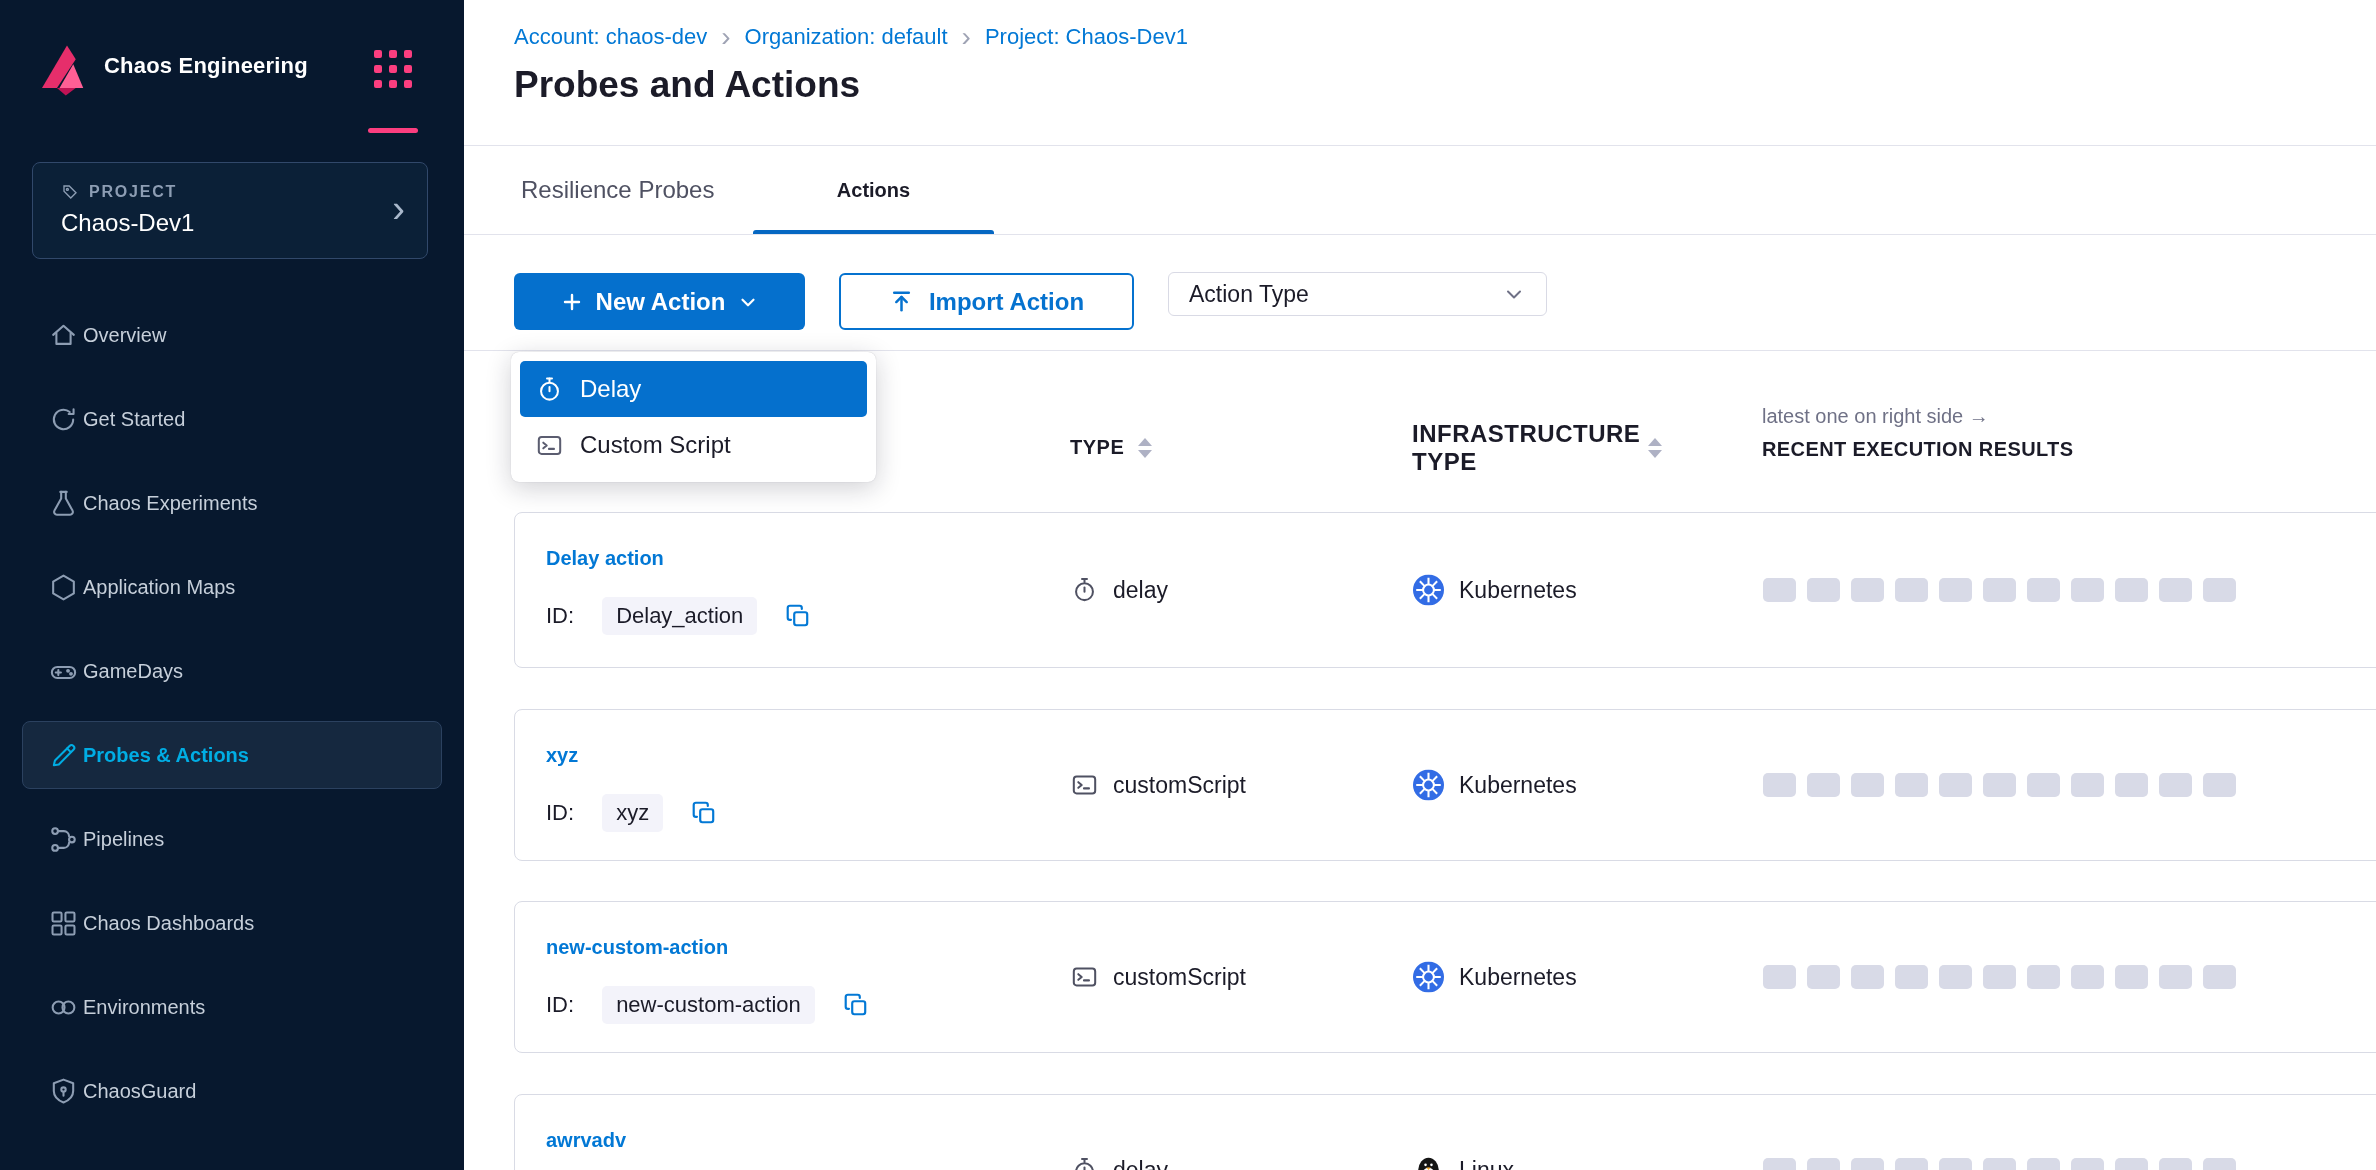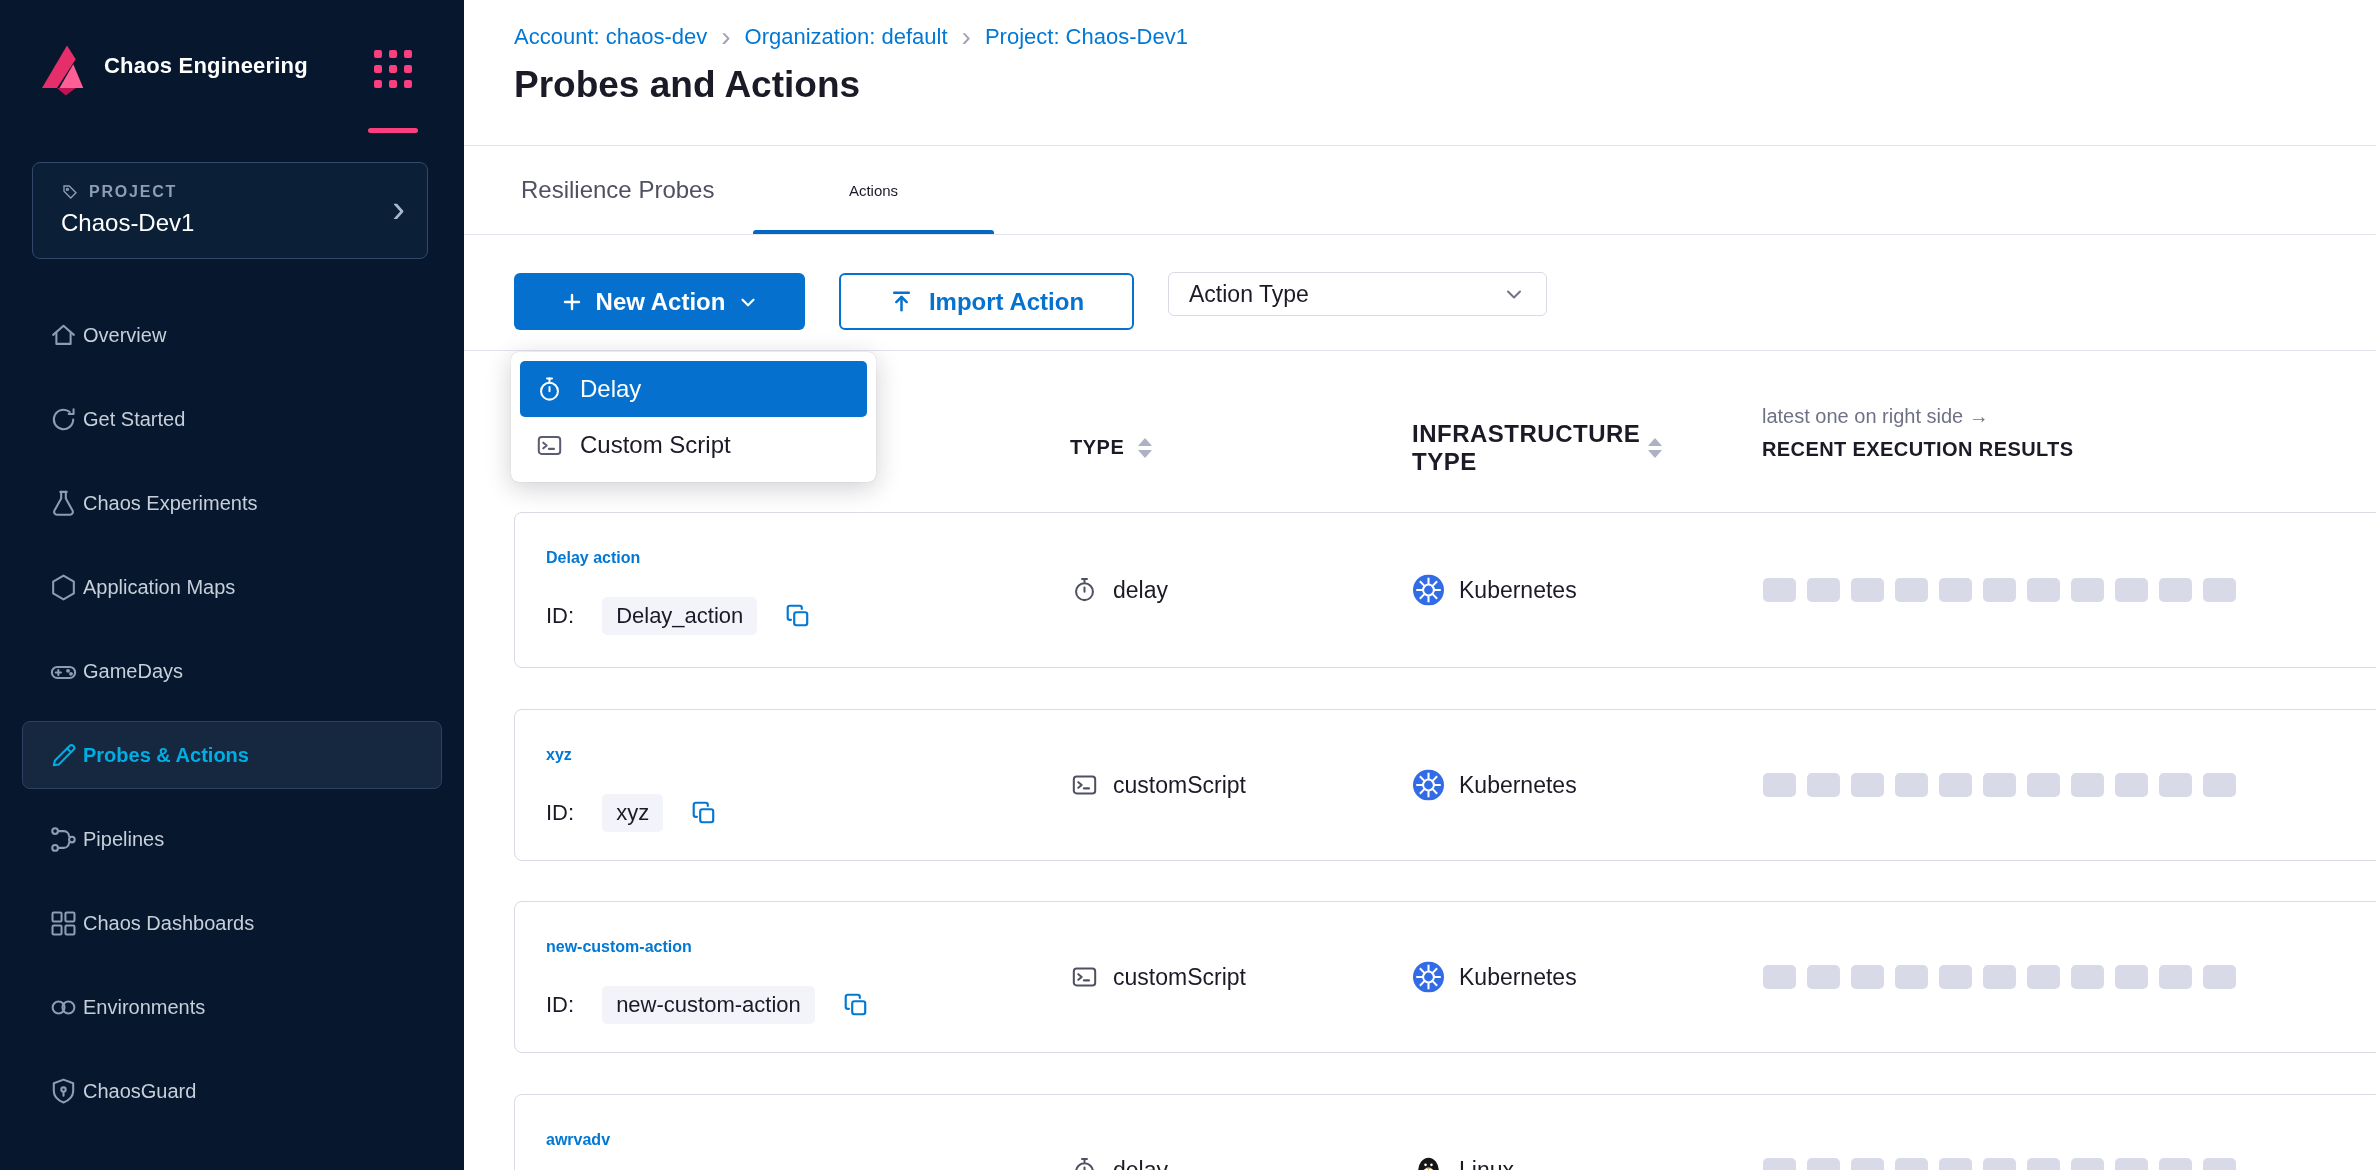--- a/index.html
+++ b/index.html
@@ -34,21 +34,21 @@
   .main{position:absolute;left:464px;top:0;right:0;bottom:0;background:#fff}
   .breadcrumb{position:absolute;left:50px;top:24px;display:flex;align-items:center;gap:14px;font-size:22px}
   .crumb{color:#0278d5;cursor:pointer}
   .crumb-sep{color:#9fa3b4;font-size:28px;line-height:24px}
   .page-title{position:absolute;left:50px;top:64px;font-size:37px;font-weight:700;color:#1b1b28}
 
   .divider{position:absolute;left:0;right:0;height:1px;background:#e2e3ec}
   .d1{top:145px}.d2{top:234px}.d3{top:350px}
 
   .tab1{position:absolute;left:57px;top:146px;height:88px;display:flex;align-items:center;font-size:24px;color:#4f5162;cursor:pointer}
-  .tab2{position:absolute;left:289px;top:146px;width:241px;height:88px;display:flex;align-items:center;justify-content:center;font-size:15px;font-weight:400;color:#1b1b28;cursor:pointer}
+  .tab2{position:absolute;left:289px;top:146px;width:241px;height:88px;display:flex;align-items:center;justify-content:center;font-size:20px;font-weight:700;color:#1b1b28;cursor:pointer}
   .tab2::after{content:"";position:absolute;left:0;right:0;bottom:-1px;height:5px;background:#0567c2;border-radius:3px 3px 0 0}
 
   .btn-new{position:absolute;left:50px;top:273px;width:291px;height:57px;background:#0570cd;border:none;border-radius:6px;display:flex;align-items:center;justify-content:center;gap:12px;color:#fff;font-size:24px;font-weight:700;cursor:pointer;font-family:inherit}
   .btn-new svg{stroke:#fff;fill:none;stroke-width:2.4;stroke-linecap:round;stroke-linejoin:round}
   .btn-import{position:absolute;left:375px;top:273px;width:295px;height:57px;background:#fff;border:2px solid #0572cf;border-radius:6px;display:flex;align-items:center;justify-content:center;gap:15px;color:#0572cf;font-size:24px;font-weight:700;cursor:pointer;font-family:inherit}
   .btn-import svg{stroke:#0572cf;fill:none;stroke-width:2.4;stroke-linecap:round;stroke-linejoin:round}
   .select{position:absolute;left:704px;top:272px;width:379px;height:44px;background:#fff;border:1px solid #d9dae5;border-radius:6px;display:flex;align-items:center;justify-content:space-between;padding:0 20px;font-size:23px;color:#1b1b28;cursor:pointer}
   .select svg{stroke:#6f7186;fill:none;stroke-width:2;stroke-linecap:round;stroke-linejoin:round}
 
   
@@ -65,21 +65,21 @@
   .th-note{position:absolute;left:1298px;top:405px;font-size:20px;color:#6f7186}
   .th-recent{position:absolute;left:1298px;top:438px;font-size:20px;font-weight:700;color:#1b1b28;letter-spacing:.4px}
   .sort{display:inline-flex;flex-direction:column;gap:4px;cursor:pointer}
   .sort i{width:0;height:0;border-left:7px solid transparent;border-right:7px solid transparent}
   .sort .up{border-bottom:8px solid #aeb1c4}
   .sort .down{border-top:8px solid #aeb1c4}
 
   
   .card{position:absolute;left:50px;width:1900px;background:#fff;border:1px solid #d9dbe5;border-radius:8px}
   .c1{top:512px;height:156px}.c2{top:709px;height:152px}.c3{top:901px;height:152px}.c4{top:1094px;height:152px}
-  .row-name{position:absolute;left:31px;top:28px;font-size:16px;font-weight:700;color:#0278d5;cursor:pointer;line-height:34px}
+  .row-name{position:absolute;left:31px;top:28px;font-size:20px;font-weight:700;color:#0278d5;cursor:pointer;line-height:34px}
   .id-row{position:absolute;left:31px;top:84px;display:flex;align-items:center;gap:28px;font-size:22px;color:#1b1b28}
   .chip{background:#f3f3fa;border-radius:5px;padding:6px 14px;font-size:22px;color:#1b1b28}
   .copy{width:26px;height:26px;stroke:#0278d5;fill:none;stroke-width:2;stroke-linecap:round;stroke-linejoin:round;cursor:pointer}
   .cell-type{position:absolute;left:556px;top:50%;transform:translateY(-50%);display:flex;align-items:center;gap:15px;font-size:23px;color:#1b1b28}
   .cell-type svg{width:27px;height:27px;stroke:#4f5162;fill:none;stroke-width:1.8;stroke-linecap:round;stroke-linejoin:round}
   .cell-infra{position:absolute;left:898px;top:50%;transform:translateY(-50%);display:flex;align-items:center;gap:15px;font-size:23px;color:#1b1b28}
   .cell-infra svg{width:31px;height:31px;flex:0 0 auto}
   .cell-results{position:absolute;left:1248px;top:50%;transform:translateY(-50%)}
   .squares{display:flex;gap:11px}
   .sq{width:33px;height:24px;border-radius:5px;background:#d8dae7}

